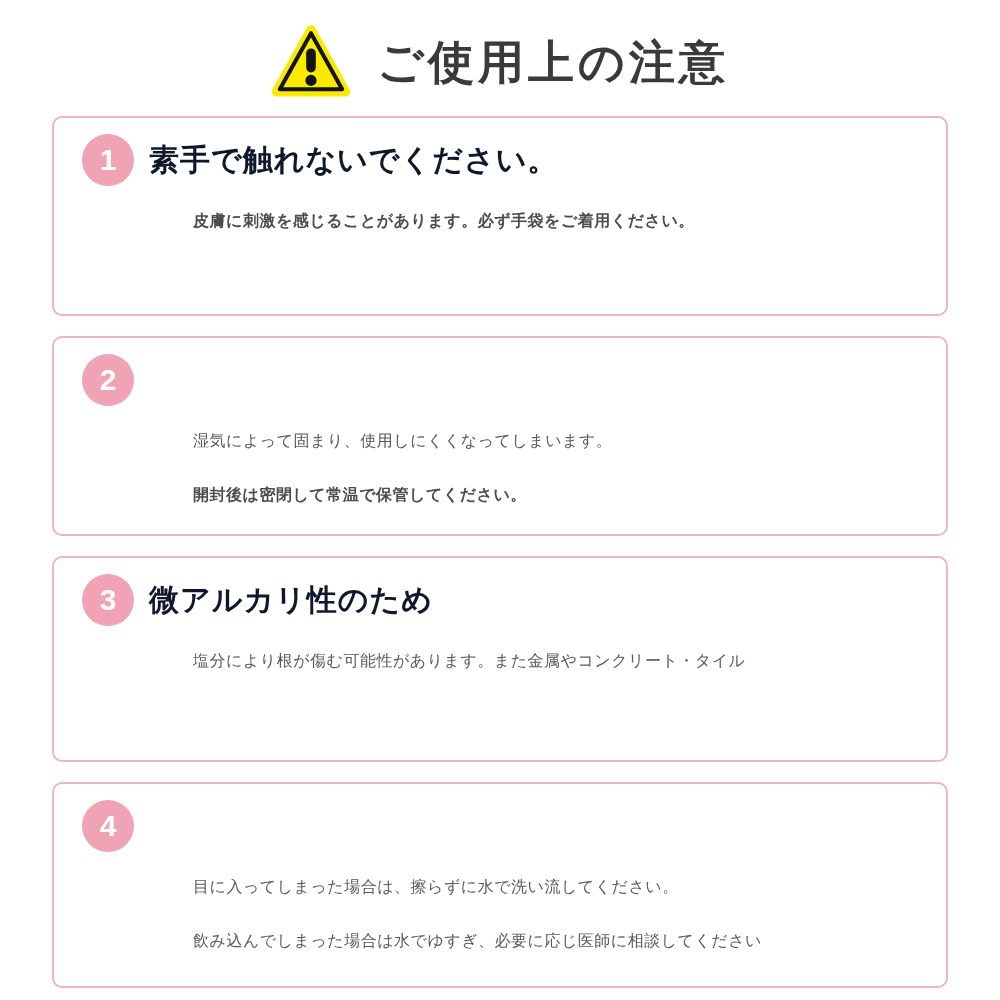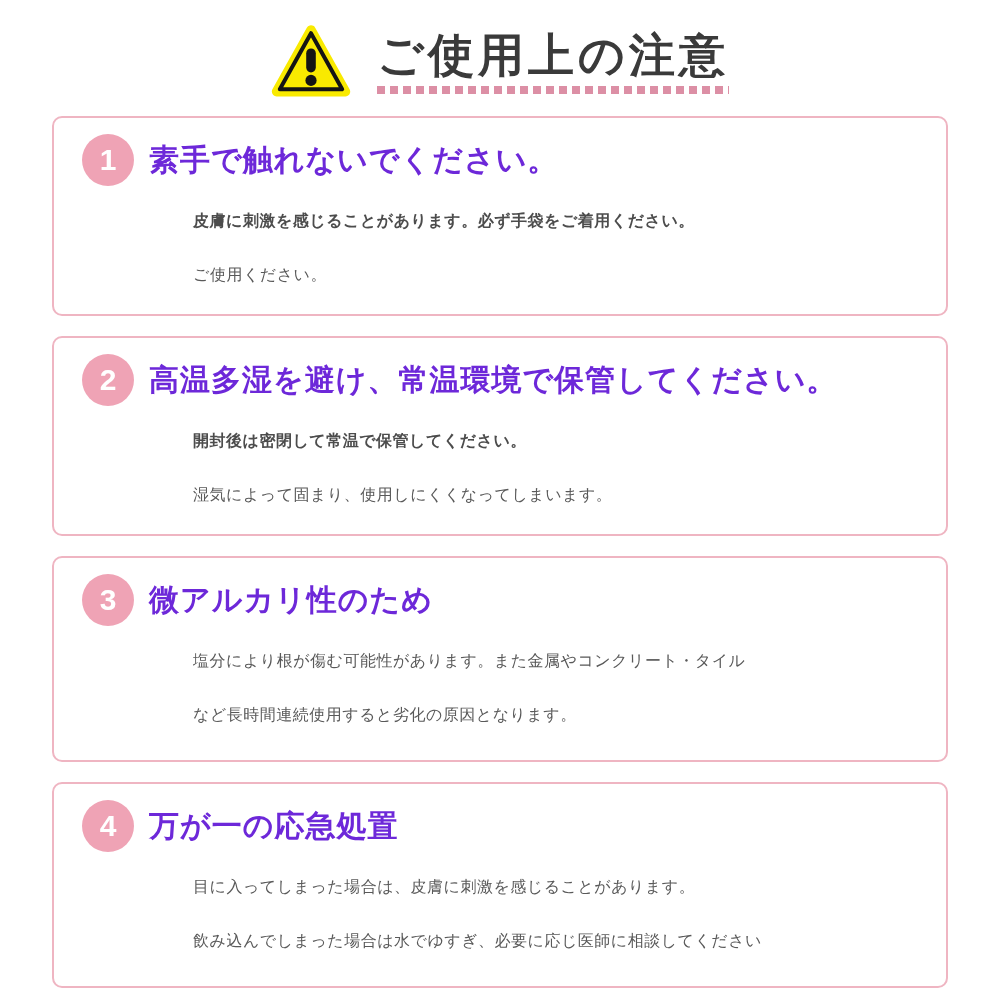--- a/index.html
+++ b/index.html
@@ -17,21 +17,21 @@
   .title-row {
     display: flex;
     align-items: center;
     justify-content: center;
     gap: 26px;
     padding-top: 14px;
     height: 96px;
   }
   .warning-icon { width: 80px; height: 76px; flex: 0 0 auto; }
   .warning-icon svg { width: 80px; height: 76px; display: block; }
-  .title-wrap { display: flex; flex-direction: column; align-items: flex-start; }
+  .title-wrap { display: flex; align-items: flex-start; }
   .page-title {
     font-size: 46px;
     font-weight: bold;
     color: #3a3a3a;
     letter-spacing: 4px;
     line-height: 1.1;
     white-space: nowrap;
   }
   .title-underline {
     margin-top: 5px;
@@ -69,21 +69,21 @@
     font-weight: bold;
     display: flex;
     align-items: center;
     justify-content: center;
     flex: 0 0 auto;
   }
   .sec-heading {
     margin: 0;
     font-size: 30px;
     font-weight: bold;
-    color: #6d28d9;
+    color: #0f172a;
     letter-spacing: 1px;
     white-space: nowrap;
   }
   .sec-body { margin: 16px 0 0 95px; }
   .body-line {
     margin: 16px;
     font-size: 16px;
     line-height: 38px;
     color: #595959;
     letter-spacing: 0.5px;
@@ -113,51 +113,47 @@
 
   <div class="sections">
 
     <section class="notice-box">
       <div class="sec-header">
         <div class="num-circle">1</div>
         <h2 class="sec-heading">素手で触れないでください。</h2>
       </div>
       <div class="sec-body">
         <p class="body-line bold">皮膚に刺激を感じることがあります。必ず手袋をご着用ください。</p>
-        <p class="body-line">ご使用ください。</p>
       </div>
     </section>
 
     <section class="notice-box">
       <div class="sec-header">
         <div class="num-circle">2</div>
-        <h2 class="sec-heading">高温多湿を避け、常温環境で保管してください。</h2>
       </div>
       <div class="sec-body">
+        <p class="body-line">湿気によって固まり、使用しにくくなってしまいます。</p>
         <p class="body-line bold">開封後は密閉して常温で保管してください。</p>
-        <p class="body-line">湿気によって固まり、使用しにくくなってしまいます。</p>
       </div>
     </section>
 
     <section class="notice-box tall">
       <div class="sec-header">
         <div class="num-circle">3</div>
         <h2 class="sec-heading">微アルカリ性のため</h2>
       </div>
       <div class="sec-body">
         <p class="body-line">塩分により根が傷む可能性があります。また金属やコンクリート・タイル</p>
-        <p class="body-line">など長時間連続使用すると劣化の原因となります。</p>
       </div>
     </section>
 
     <section class="notice-box tall">
       <div class="sec-header">
         <div class="num-circle">4</div>
-        <h2 class="sec-heading">万が一の応急処置</h2>
       </div>
       <div class="sec-body">
-        <p class="body-line">目に入ってしまった場合は、皮膚に刺激を感じることがあります。</p>
+        <p class="body-line">目に入ってしまった場合は、擦らずに水で洗い流してください。</p>
         <p class="body-line">飲み込んでしまった場合は水でゆすぎ、必要に応じ医師に相談してください</p>
       </div>
     </section>
 
   </div>
 </div>
 
 </body></html>

